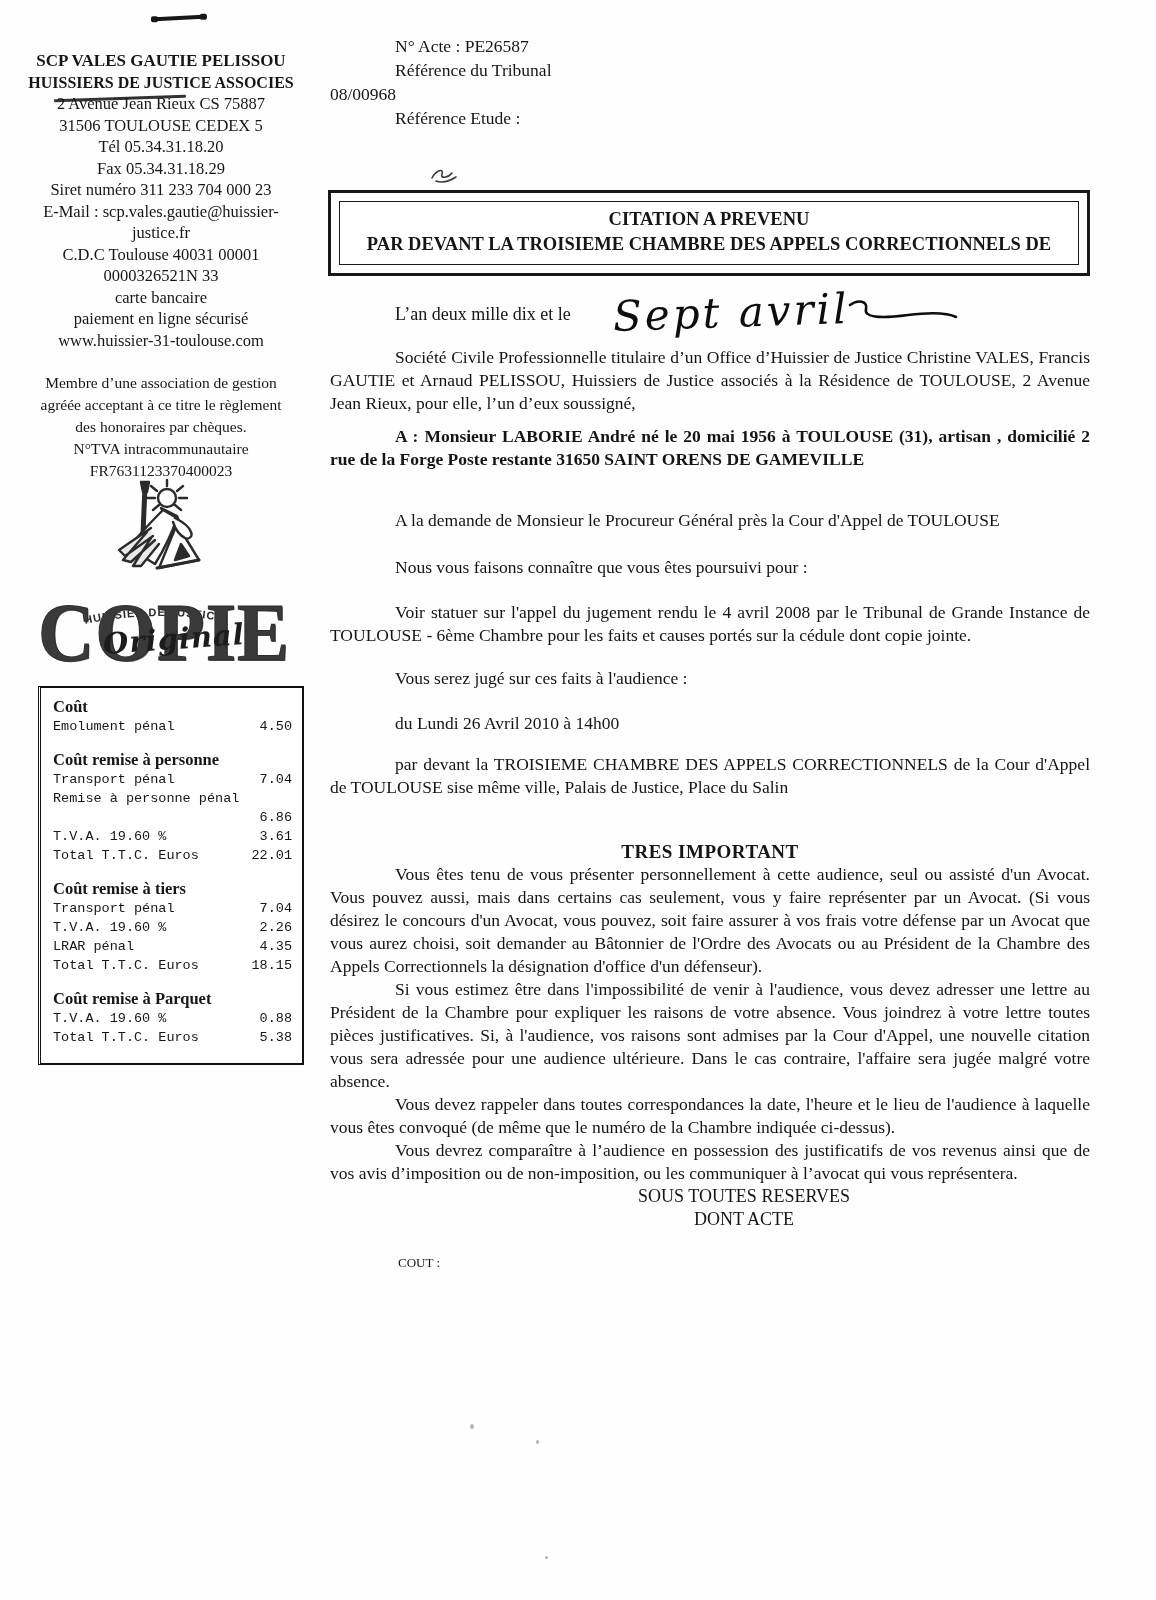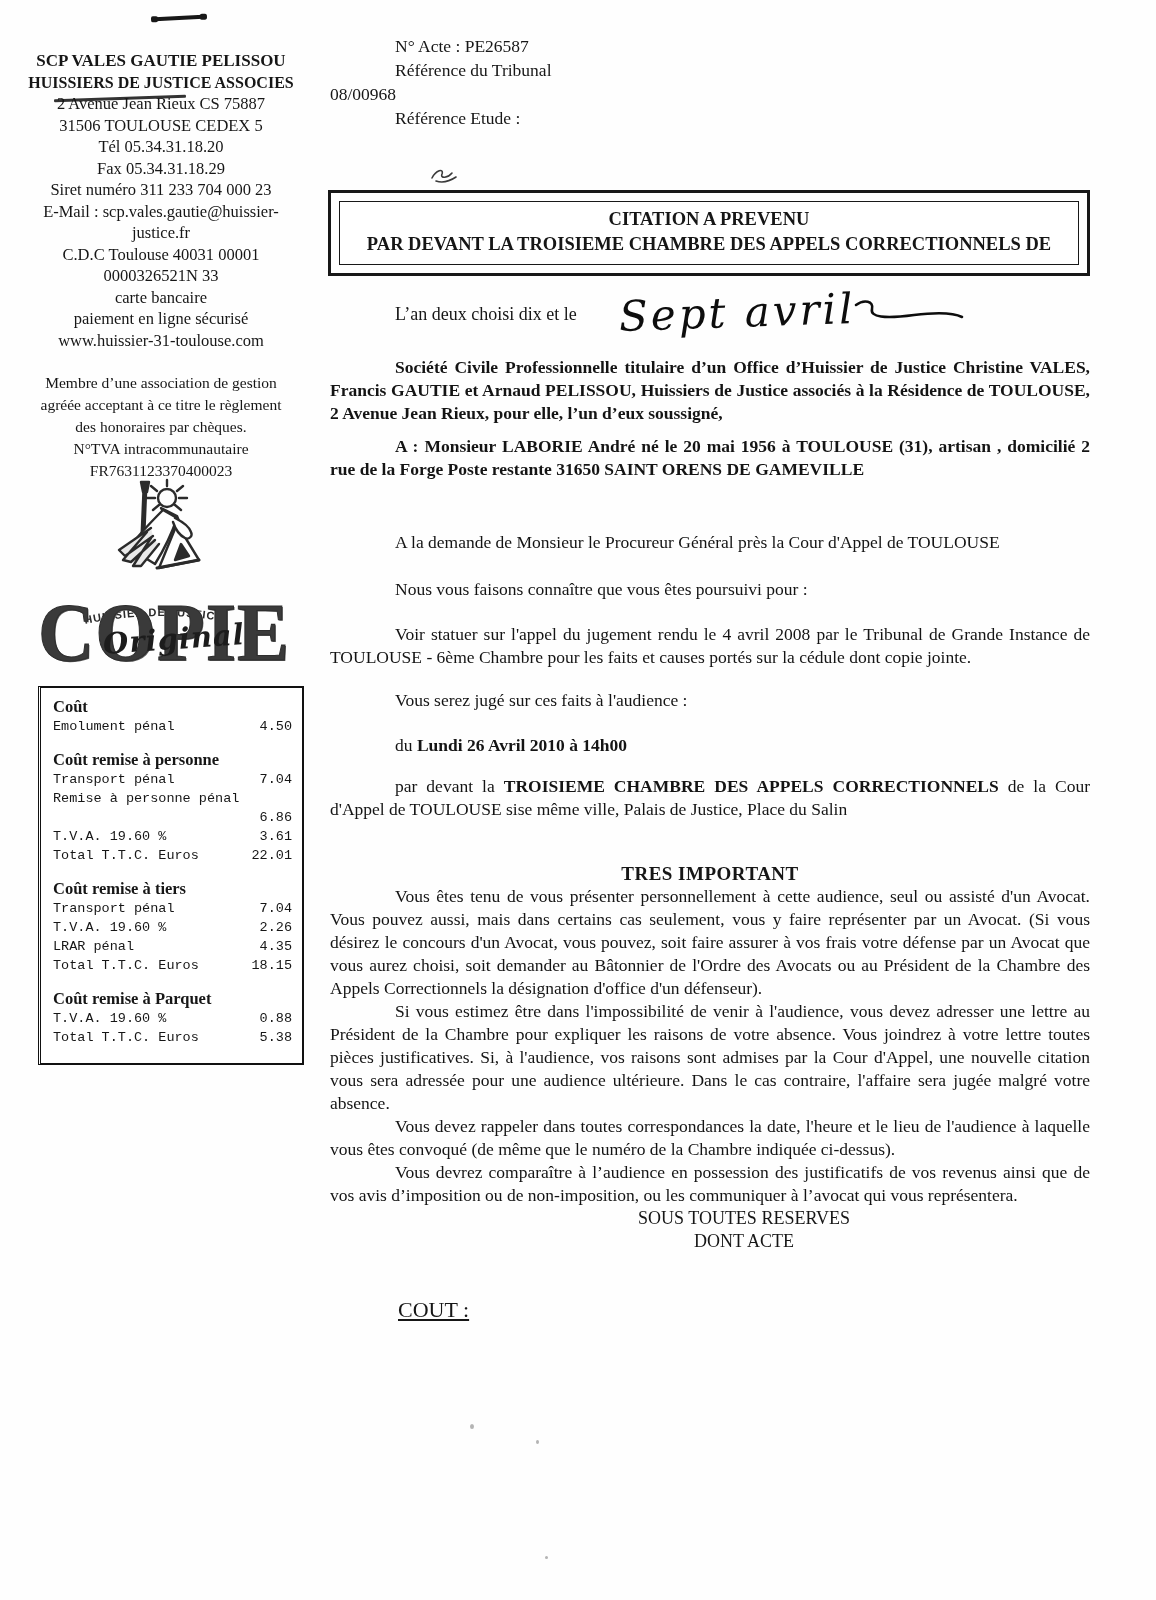--- a/index.html
+++ b/index.html
@@ -95,33 +95,33 @@
     display: inline-block; margin-left: 38px;
     font-family: "DejaVu Serif", serif; font-style: italic;
     font-size: 42px; color: #0d0d0d; transform: rotate(-2deg);
     letter-spacing: 3px;
   }
   .flourish { display: inline-block; vertical-align: bottom; margin-left: -6px; margin-bottom: 14px; }
   .para {
     font-size: 17.5px; line-height: 23px; text-align: justify;
     text-indent: 65px; color: #141414;
   }
-  .bold { font-weight: bold; margin-top: 10px; }
+  .bold { font-weight: normal; }
   .mt14 { margin-top: 10px; font-weight: bold; }
-  .mt38 { margin-top: 50px; }
+  .mt38 { margin-top: 38px; }
   .mt24 { margin-top: 24px; }
   .mt22 { margin-top: 22px; }
   .mt20 { margin-top: 20px; }
   .mt18 { margin-top: 18px; }
   .important-heading {
     margin-top: 42px; margin-bottom: 0;
     text-align: center; font-weight: bold; font-size: 19px; letter-spacing: .5px;
   }
   .closing { font-size: 18px; line-height: 23px; padding-left: 68px; text-align: center; }
-  .cout-line { margin-top: 44px; font-size: 22px; padding-left: 68px; text-decoration: underline; }
+  .cout-line { margin-top: 24px; font-size: 13px; padding-left: 68px; }
   .logo-fig { display: inline-block; }
 </style>
 </head>
 <body>
 
 <div class="page">
 
   <div class="top-dash"></div>
   <div class="overline-mark"></div>
   <div class="speck" style="left:470px;top:1424px;width:4px;height:5px;"></div>
@@ -267,21 +267,21 @@
     </svg>
 
     <div class="title-box">
       <div class="inner">
         <div>CITATION A PREVENU</div>
         <div>PAR DEVANT LA TROISIEME CHAMBRE DES APPELS CORRECTIONNELS DE</div>
       </div>
     </div>
 
     <div class="date-line">
-      <span class="printed">L’an deux choisi dix et le</span>
+      <span class="printed">L’an deux mille dix et le</span>
       <span class="handwriting">Sept avril</span>
       <svg class="flourish" width="110" height="26" viewBox="0 0 110 26">
         <path d="M2 8 C10 2 20 4 18 12 C16 20 30 22 60 18 C85 15 100 16 108 20" stroke="#0d0d0d" fill="none" stroke-width="2.6" stroke-linecap="round"></path>
       </svg>
     </div>
 
     <p class="para bold">Société Civile Professionnelle titulaire d’un Office d’Huissier de Justice Christine VALES, Francis GAUTIE et Arnaud PELISSOU, Huissiers de Justice associés à la Résidence de TOULOUSE, 2 Avenue Jean Rieux, pour elle, l’un d’eux soussigné,</p>
 
     <p class="para mt14">A : Monsieur LABORIE André né le 20 mai 1956 à TOULOUSE (31), artisan , domicilié 2 rue de la Forge Poste restante 31650 SAINT ORENS DE GAMEVILLE</p>
 

